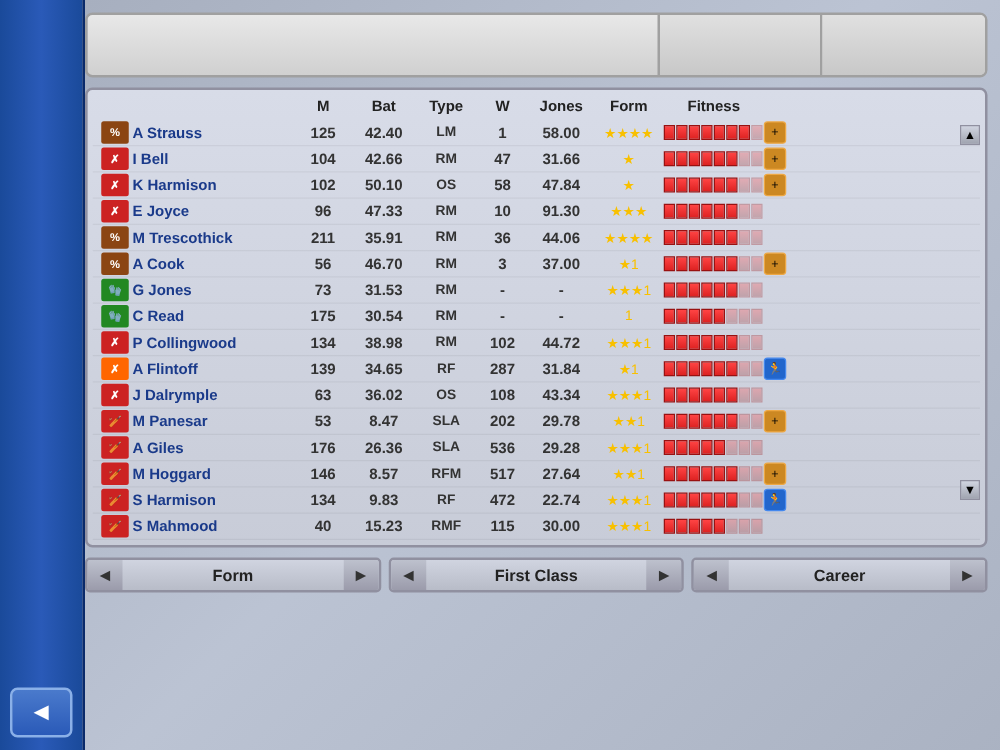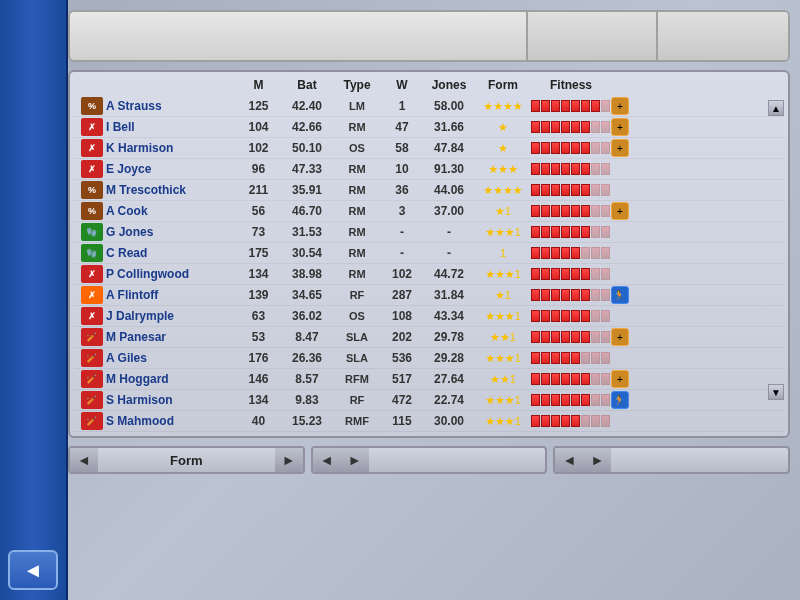--- a/index.html
+++ b/index.html
@@ -721,21 +721,23 @@
   </div>
 
   <div class="bottom-nav" id="bottom-nav">
   <div class="nav-section">
       <div class="nav-btn">◄</div>
       <div class="nav-label">Form</div>
       <div class="nav-btn">►</div>
     </div>
       <div class="nav-section">
       <div class="nav-btn">◄</div>
+      <div class="nav-label">First Class</div>
       <div class="nav-btn">►</div>
     </div>
       <div class="nav-section">
       <div class="nav-btn">◄</div>
+      <div class="nav-label">Career</div>
       <div class="nav-btn">►</div>
     </div>
     </div>
 
 </div>
 
 </body></html>

